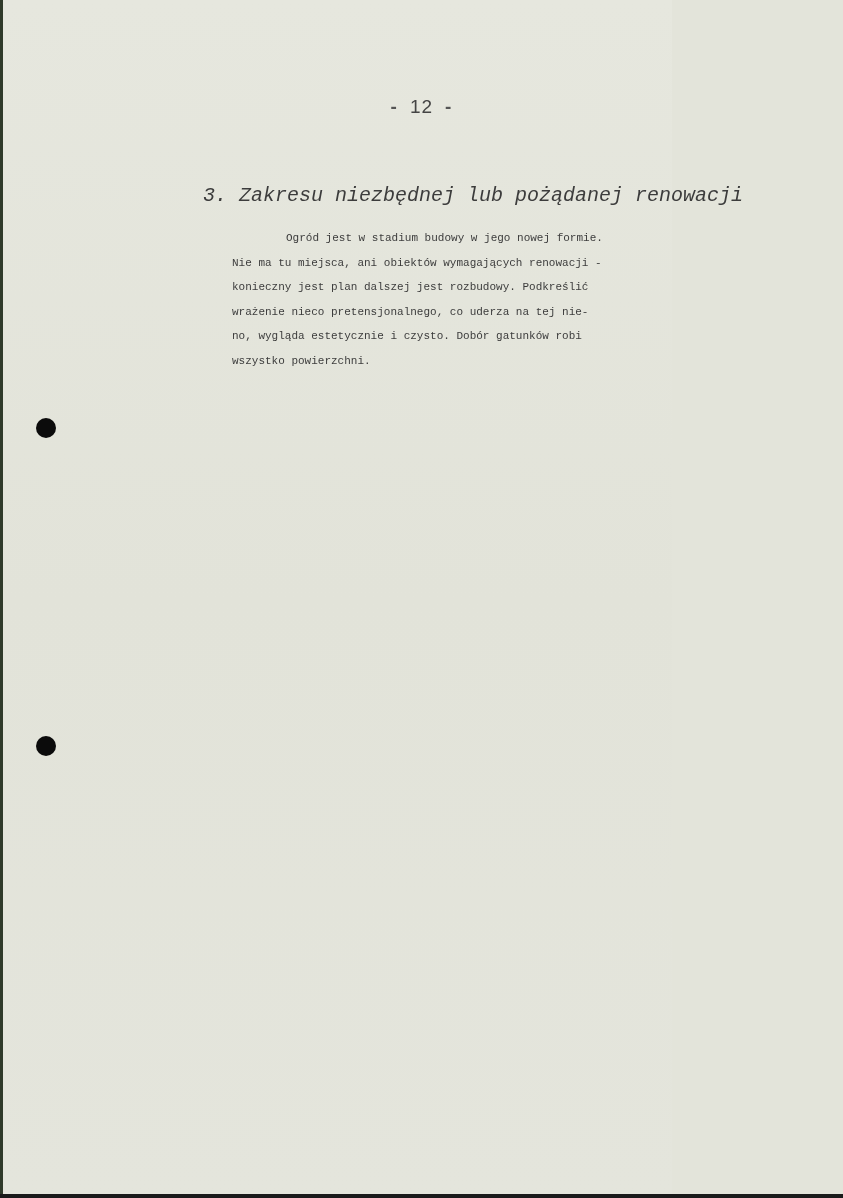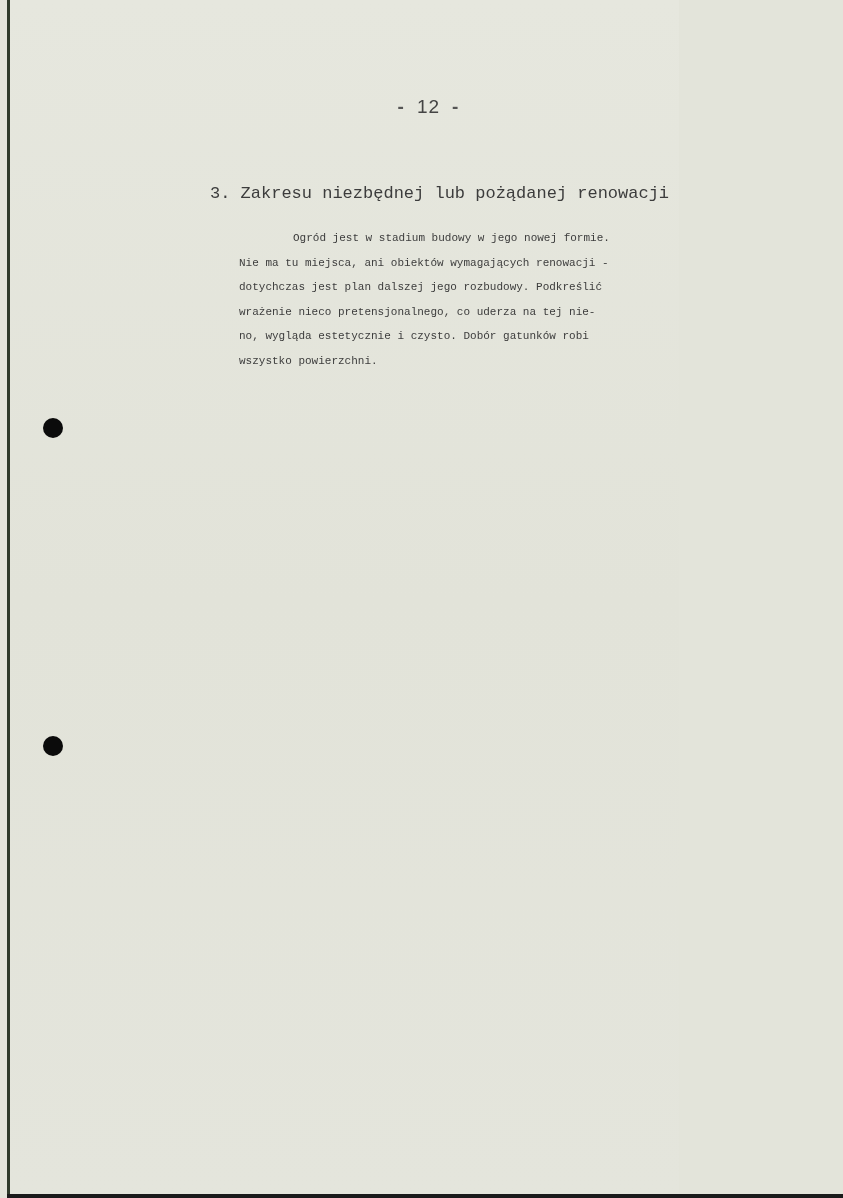--- a/index.html
+++ b/index.html
@@ -10,21 +10,21 @@
       width: 843px;
       height: 1198px;
       position: relative;
       overflow: hidden;
       background: #e3e4da;
       font-family: "Liberation Mono", "DejaVu Sans Mono", monospace;
       color: #3a3a3a;
     }
     .page {
       position: absolute;
-      left: 7px; top: 0;
+      left: 0; top: 0;
       width: 672px; height: 1198px;
       background: linear-gradient(180deg, #e6e7de 0%, #e2e3d9 50%, #e4e5dc 100%);
     }
     .left-edge {
       position: absolute;
       left: 0; top: 0;
       width: 3px; height: 1198px;
       background: #2f3a2a;
     }
     .bottom-edge {
@@ -53,23 +53,24 @@
     .page-number .dash {
       display: inline-block;
       margin: 0 12px;
       font-weight: bold;
       color: #555;
     }
     .section-heading {
       position: absolute;
       top: 184px;
       left: 203px;
-      font-size: 17px;
+      font-size: 20px;
       white-space: pre;
       color: #3c3c3c;
+      font-style: italic;
     }
     .body-text {
       position: absolute;
       top: 226px;
       left: 232px;
       width: 600px;
     }
     .line {
       display: block;
       height: 24.5px;
@@ -94,18 +95,18 @@
 
   <div class="page-number">
     <span class="dash">-</span><span>12</span><span class="dash">-</span>
   </div>
 
   <div class="section-heading">3. Zakresu niezbędnej lub pożądanej renowacji</div>
 
   <div class="body-text">
     <span class="line indent">Ogród jest w stadium budowy w jego nowej formie.</span>
     <span class="line">Nie ma tu miejsca, ani obiektów wymagających renowacji -</span>
-    <span class="line">dotychczas jest plan dalszej jego rozbudowy. Podkreślić</span>
+    <span class="line">konieczny jest plan dalszej jest rozbudowy. Podkreślić</span>
     <span class="line">wrażenie nieco pretensjonalnego, co uderza na tej nie-</span>
     <span class="line">no, wygląda estetycznie i czysto. Dobór gatunków robi</span>
     <span class="line">wszystko powierzchni.</span>
   </div>
 </div>
 
 </body></html>

